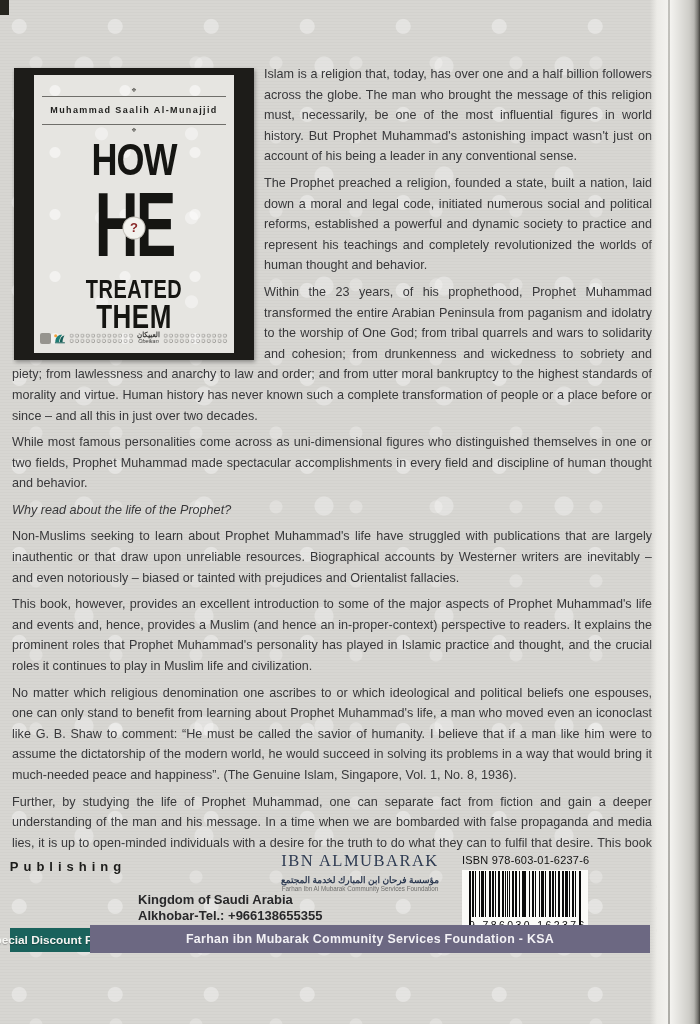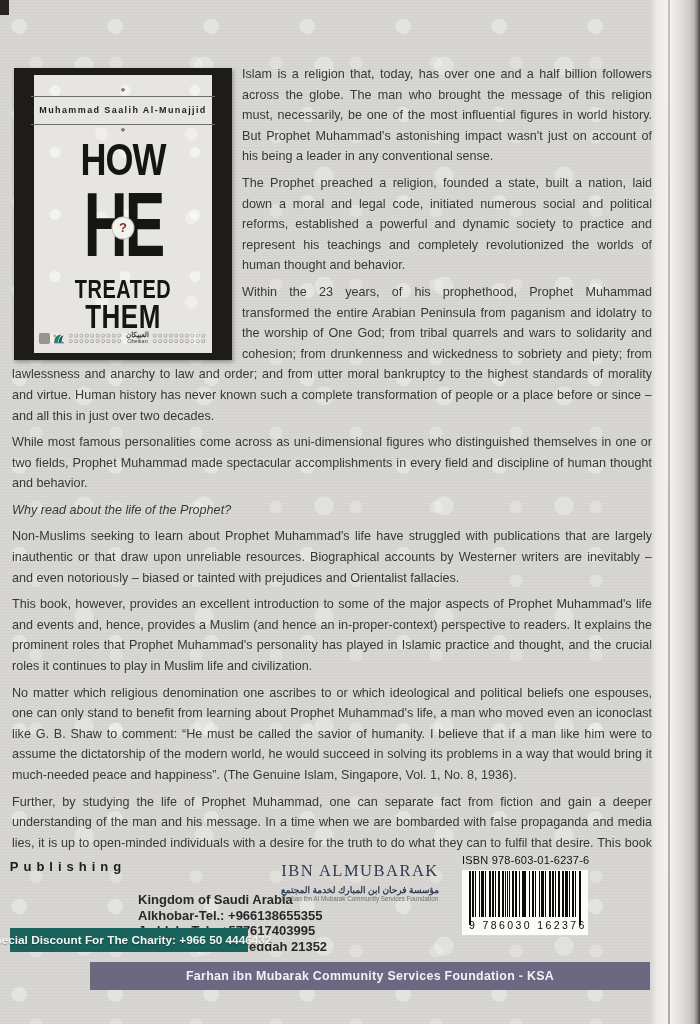--- a/index.html
+++ b/index.html
@@ -17,21 +17,21 @@
     background:linear-gradient(90deg, rgba(236,234,230,0) 0%, #ecebe7 14%, #f4f3f0 40%,
       #e3e2de 58%, #cfcec9 78%, #b9b8b3 88%, #75746f 96%, #403f3b 100%);}
   .page-edge .crease{position:absolute;left:18px;top:0;width:2px;height:100%;
     background:linear-gradient(180deg,#c2c1bc,#aeada8);}
   
   .content{position:absolute;left:12px;top:64px;width:640px;height:788px;overflow:hidden;
     color:#38383a;font-size:12.6px;line-height:20.6px;text-align:justify;}
   .content p{margin:0 0 6px;}
   .content .why{font-style:italic;text-align:left;}
   
-  .cover{float:left;width:218px;height:292px;margin:4px 10px 0 2px;
+  .cover{float:left;width:240px;height:292px;margin:4px 10px 0 2px;
     background:#1d1c19;padding:7px 20px;box-sizing:border-box;box-shadow:1px 2px 4px rgba(0,0,0,.35);}
   .cover-inner{width:100%;height:100%;box-sizing:border-box;display:flex;flex-direction:column;align-items:center;
     background-color:#e6e5e1;
     background-image:radial-gradient(circle at 30% 25%, rgba(255,255,255,.5) 0 5px, rgba(255,255,255,0) 6px),
       radial-gradient(circle at 75% 70%, rgba(255,255,255,.4) 0 6px, rgba(255,255,255,0) 7px);
     background-size:70px 62px, 90px 84px;padding-top:12px;}
   .orn{font-size:6px;line-height:7px;color:#5c5b57;}
   .author{font-size:9px;font-weight:bold;letter-spacing:1.4px;color:#1f1f1d;
     border-top:1px solid #6f6e6a;border-bottom:1px solid #6f6e6a;padding:3px 8px;margin:2px 0;white-space:nowrap;}
   .title-how{font-size:36px;font-weight:bold;color:#151512;line-height:40px;margin-top:6px;
@@ -65,38 +65,38 @@
   .pub-divider{width:2px;background:#55544f;margin:2px 6px 2px 8px;}
   .addr{display:flex;flex-direction:column;justify-content:center;font-size:13px;font-weight:bold;
     color:#28282a;line-height:15.6px;white-space:nowrap;margin-top:36px;}
   .discount{position:absolute;left:10px;top:928px;width:238px;height:24px;background:#1a625c;
     color:#f5f5f2;font-weight:bold;font-size:11.8px;display:flex;align-items:center;justify-content:center;
     white-space:nowrap;text-shadow:0 1px 1px rgba(0,0,0,.3);}
   
   .foundation{position:absolute;left:256px;top:850px;width:208px;text-align:center;color:#2e3b52;}
   .f-logo{display:flex;align-items:flex-end;justify-content:center;gap:6px;height:44px;}
   .f-ar{font-size:25px;font-weight:bold;line-height:30px;}
-  .f-latin{font-family:"Liberation Serif",serif;font-size:16.5px;letter-spacing:1.5px;margin-top:11px;}
+  .f-latin{font-family:"Liberation Serif",serif;font-size:16.5px;letter-spacing:1.5px;margin-top:1px;}
   .f-ar-sub{font-size:9px;font-weight:bold;margin-top:4px;line-height:10px;}
   .f-en-sub{font-size:6.3px;color:#6e6e6c;line-height:8px;}
   
   .isbnblock{position:absolute;left:462px;top:854px;width:192px;}
   .isbn-label{font-size:11px;color:#111;letter-spacing:.2px;margin-bottom:4px;white-space:nowrap;}
   .barcode{width:126px;background:#fbfbf8;padding:1px 7px 4px;box-sizing:border-box;}
   .bars{height:46px;position:relative;
     background-image:
       repeating-linear-gradient(90deg,#0b0b0b 0 1px,transparent 1px 3px,#0b0b0b 3px 5px,transparent 5px 6px,#0b0b0b 6px 7px,transparent 7px 10px),
       repeating-linear-gradient(90deg,transparent 0 4px,#0b0b0b 4px 5px,transparent 5px 12px,#0b0b0b 12px 14px,transparent 14px 17px);}
   .bars:before,.bars:after{content:"";position:absolute;top:0;width:2px;height:54px;background:#0b0b0b;}
   .bars:before{left:0;}
   .bars:after{right:0;}
   .bar-digits{font-size:10.5px;letter-spacing:2.4px;color:#0b0b0b;margin-top:2px;white-space:nowrap;}
   .edge-ornament{position:absolute;right:3px;top:876px;}
   
-  .footerbar{position:absolute;left:90px;top:962px;width:560px;height:28px;background:#6c6882;
+  .footerbar{position:absolute;left:90px;top:925px;width:560px;height:28px;background:#6c6882;
     color:#f2f1f5;display:flex;align-items:center;justify-content:center;
     font-size:12.4px;font-weight:bold;letter-spacing:.3px;white-space:nowrap;}
 </style>
 </head>
 <body>
 
 <div class="page">
   <div class="corner-blot"></div>
 
   <div class="content">

